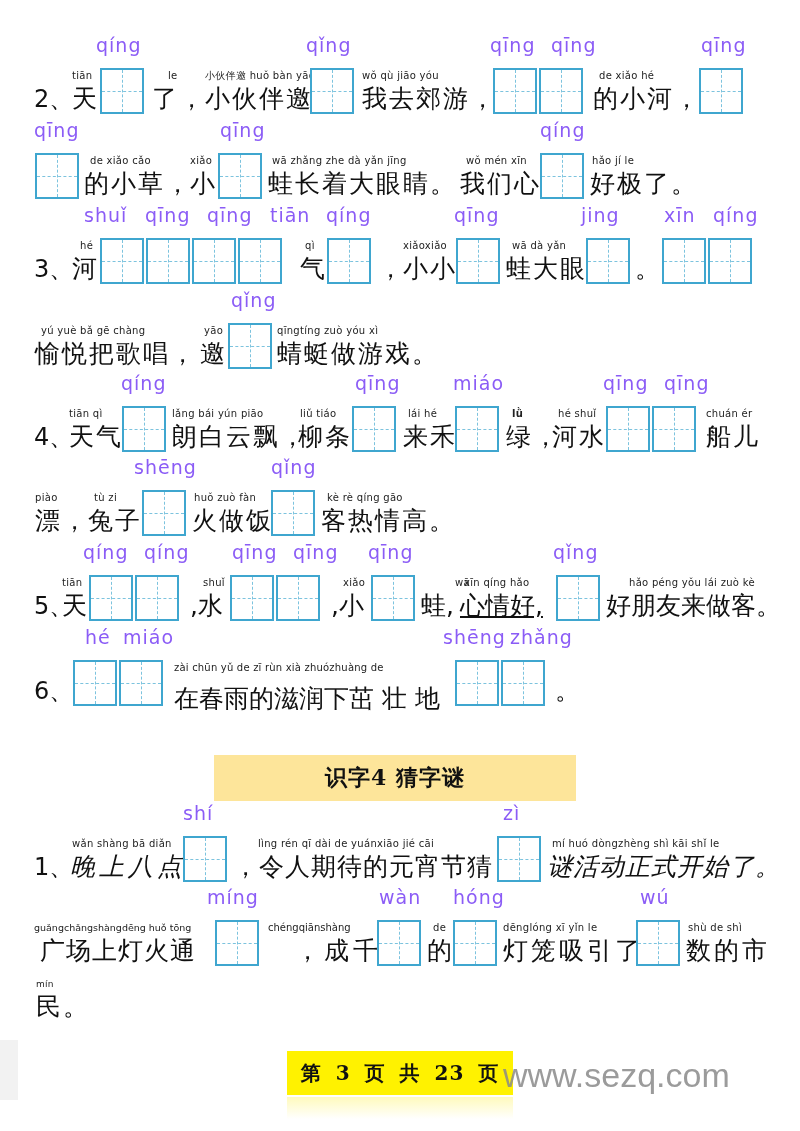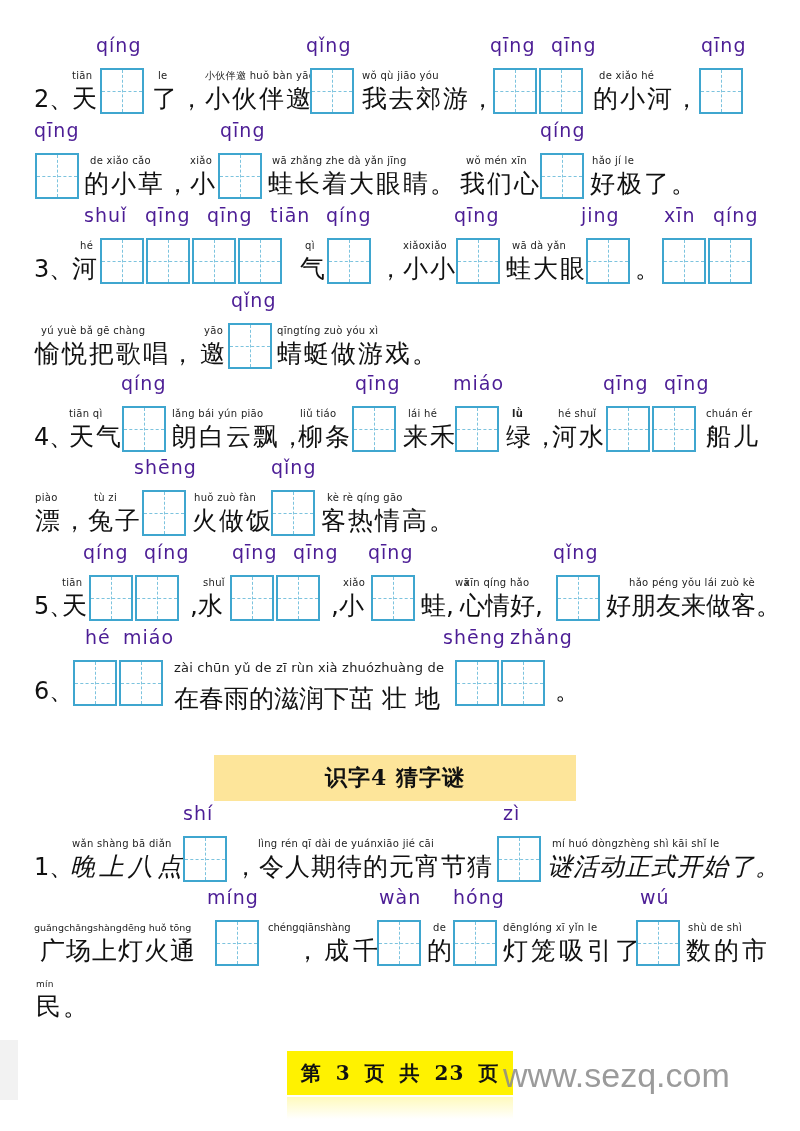--- a/index.html
+++ b/index.html
@@ -4,21 +4,21 @@
 <style>
   html, body { margin:0; padding:0; background:#ffffff; }
   body { width:800px; height:1131px; position:relative; overflow:hidden;
          font-family:"DejaVu Sans", sans-serif; color:#111; }
   .line { position:absolute; left:0; height:60px; width:800px; }
   .seg { position:absolute; top:0; height:60px; white-space:nowrap; }
   .seg .py { position:absolute; top:0; left:0; font-size:10px; letter-spacing:0.3px; color:#222; white-space:nowrap; line-height:12px; }
   .seg .hz { position:absolute; top:12px; left:0; font-size:25px; line-height:34px; letter-spacing:2px; color:#111; white-space:nowrap; }
   .num { position:absolute; top:12px; font-size:24px; line-height:34px; color:#111; white-space:nowrap; }
   .boxes { position:absolute; top:-38px; height:84px; }
-  .boxes .ans { position:absolute; top:0; left:0; height:26px; font-size:19px; line-height:26px; letter-spacing:1px; color:#4c1d95; white-space:nowrap; }
+  .boxes .ans { position:absolute; top:0; left:0; height:26px; font-size:19px; line-height:26px; letter-spacing:1px; color:#8b5cf6; white-space:nowrap; }
   .boxes .grid { position:absolute; top:36px; left:0; display:flex; gap:2px; }
   .cell { width:44px; height:46px; border:2px solid #3fa6cf; position:relative; box-sizing:border-box; background:#fff; }
   .cell::before { content:""; position:absolute; left:50%; top:0; bottom:0; border-left:1px dashed #7cc3de; }
   .cell::after { content:""; position:absolute; top:50%; left:0; right:0; border-top:1px dashed #7cc3de; }
   .title-band { position:absolute; left:214px; top:755px; width:362px; height:46px; background:#fde59a; display:flex; align-items:center; justify-content:center; }
   .title-band span { font-family:"DejaVu Serif", serif; font-weight:bold; font-size:22px; color:#111; letter-spacing:1px; }
   .footer-band { position:absolute; left:287px; top:1051px; width:226px; height:44px; background:#fff200; display:flex; align-items:center; justify-content:center; }
   .footer-band span { font-family:"DejaVu Serif", serif; font-weight:bold; font-size:20px; color:#111; word-spacing:6px; letter-spacing:1px; }
   .footer-reflect { position:absolute; left:287px; top:1097px; width:226px; height:22px; background:linear-gradient(#fff8a0, #ffffff); opacity:0.7; }
   .watermark { position:absolute; left:503px; top:1056px; font-family:"Liberation Sans", sans-serif; font-size:34px; color:#8a8a8a; opacity:0.85; }
@@ -33,21 +33,21 @@
     <span class="py">tiān</span>
     <span class="hz">天</span>
   </div>
   <div class="boxes" style="left:100px;">
     <span class="ans" style="left:-4px;">qíng</span>
     <div class="grid">
         <div class="cell"></div>
       </div>
   </div>
   <div class="seg" style="left:152px;">
-    <span class="py" style="left:6px;">le</span>
+    <span class="py" style="left:16px;">le</span>
     <span class="hz">了，</span>
   </div>
   <div class="seg" style="left:205px;">
     <span class="py">小伙伴邀 huǒ bàn yāo</span>
     <span class="hz">小伙伴邀</span>
   </div>
   <div class="boxes" style="left:310px;">
     <span class="ans" style="left:-4px;">qǐng</span>
     <div class="grid">
         <div class="cell"></div>
@@ -329,21 +329,21 @@
     <div class="grid">
         <div class="cell"></div>
       </div>
   </div>
   <div class="seg" style="left:421px;">
     <span class="py" style="left:6px;margin-left:28px;">wā</span>
     <span class="hz" style="letter-spacing:0;">蛙,</span>
   </div>
   <div class="seg" style="left:460px;">
     <span class="py" style="left:4px;">xīn qíng hǎo</span>
-    <span class="hz" style="letter-spacing:0;">心情好,</span>
+    <span class="hz" style="letter-spacing:0;text-decoration:underline;">心情好,</span>
   </div>
   <div class="boxes" style="left:556px;">
     <span class="ans" style="left:-3px;">qǐng</span>
     <div class="grid">
         <div class="cell"></div>
       </div>
   </div>
   <div class="seg" style="left:606px;">
     <span class="py" style="left:4px;margin-left:19px;">hǎo péng yǒu lái zuò kè</span>
     <span class="hz" style="letter-spacing:0;">好朋友来做客。</span>
@@ -354,21 +354,21 @@
   <span class="num" style="left:34px;">6、</span>
   <div class="boxes" style="left:73px;">
     <span class="ans" style="left:12px;">hé</span>
     <span class="ans" style="left:50px;">miáo</span>
     <div class="grid">
       <div class="cell"></div>
       <div class="cell"></div>
     </div>
   </div>
   <div class="seg" style="left:174px;">
-    <span class="py" style="font-size:13px; letter-spacing:0.2px;">zài chūn yǔ de zī rùn xià zhuózhuàng de</span>
+    <span class="py" style="font-size:10px; letter-spacing:0.2px;">zài chūn yǔ de zī rùn xià zhuózhuàng de</span>
     <span class="hz" style="letter-spacing:0;margin-top:8px;">在春雨的滋润下茁 壮 地</span>
   </div>
   <div class="boxes" style="left:455px;">
     <span class="ans" style="left:-12px;">shēng</span>
     <span class="ans" style="left:55px;">zhǎng</span>
     <div class="grid">
       <div class="cell"></div>
       <div class="cell"></div>
     </div>
   </div>

